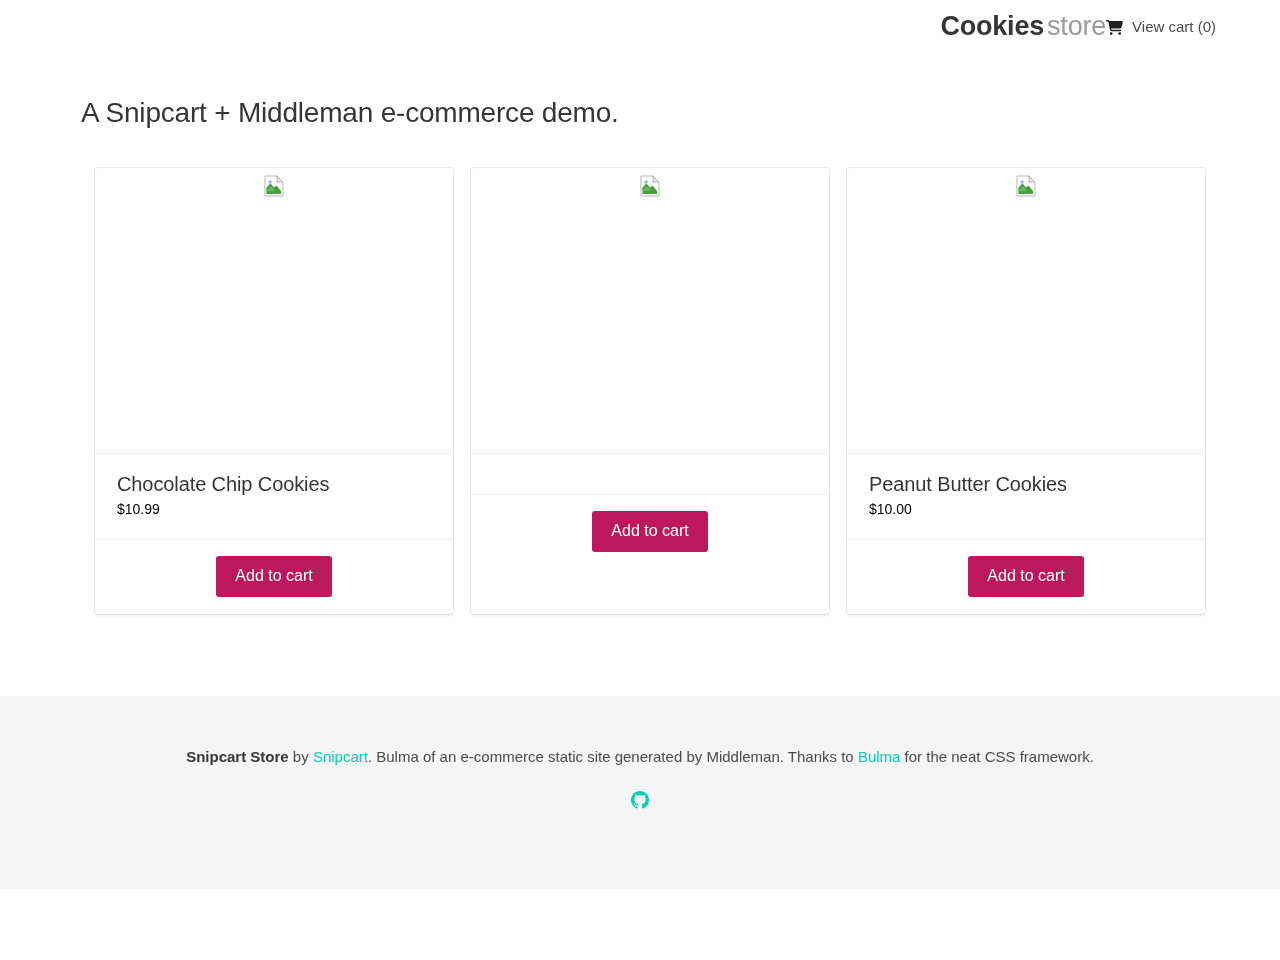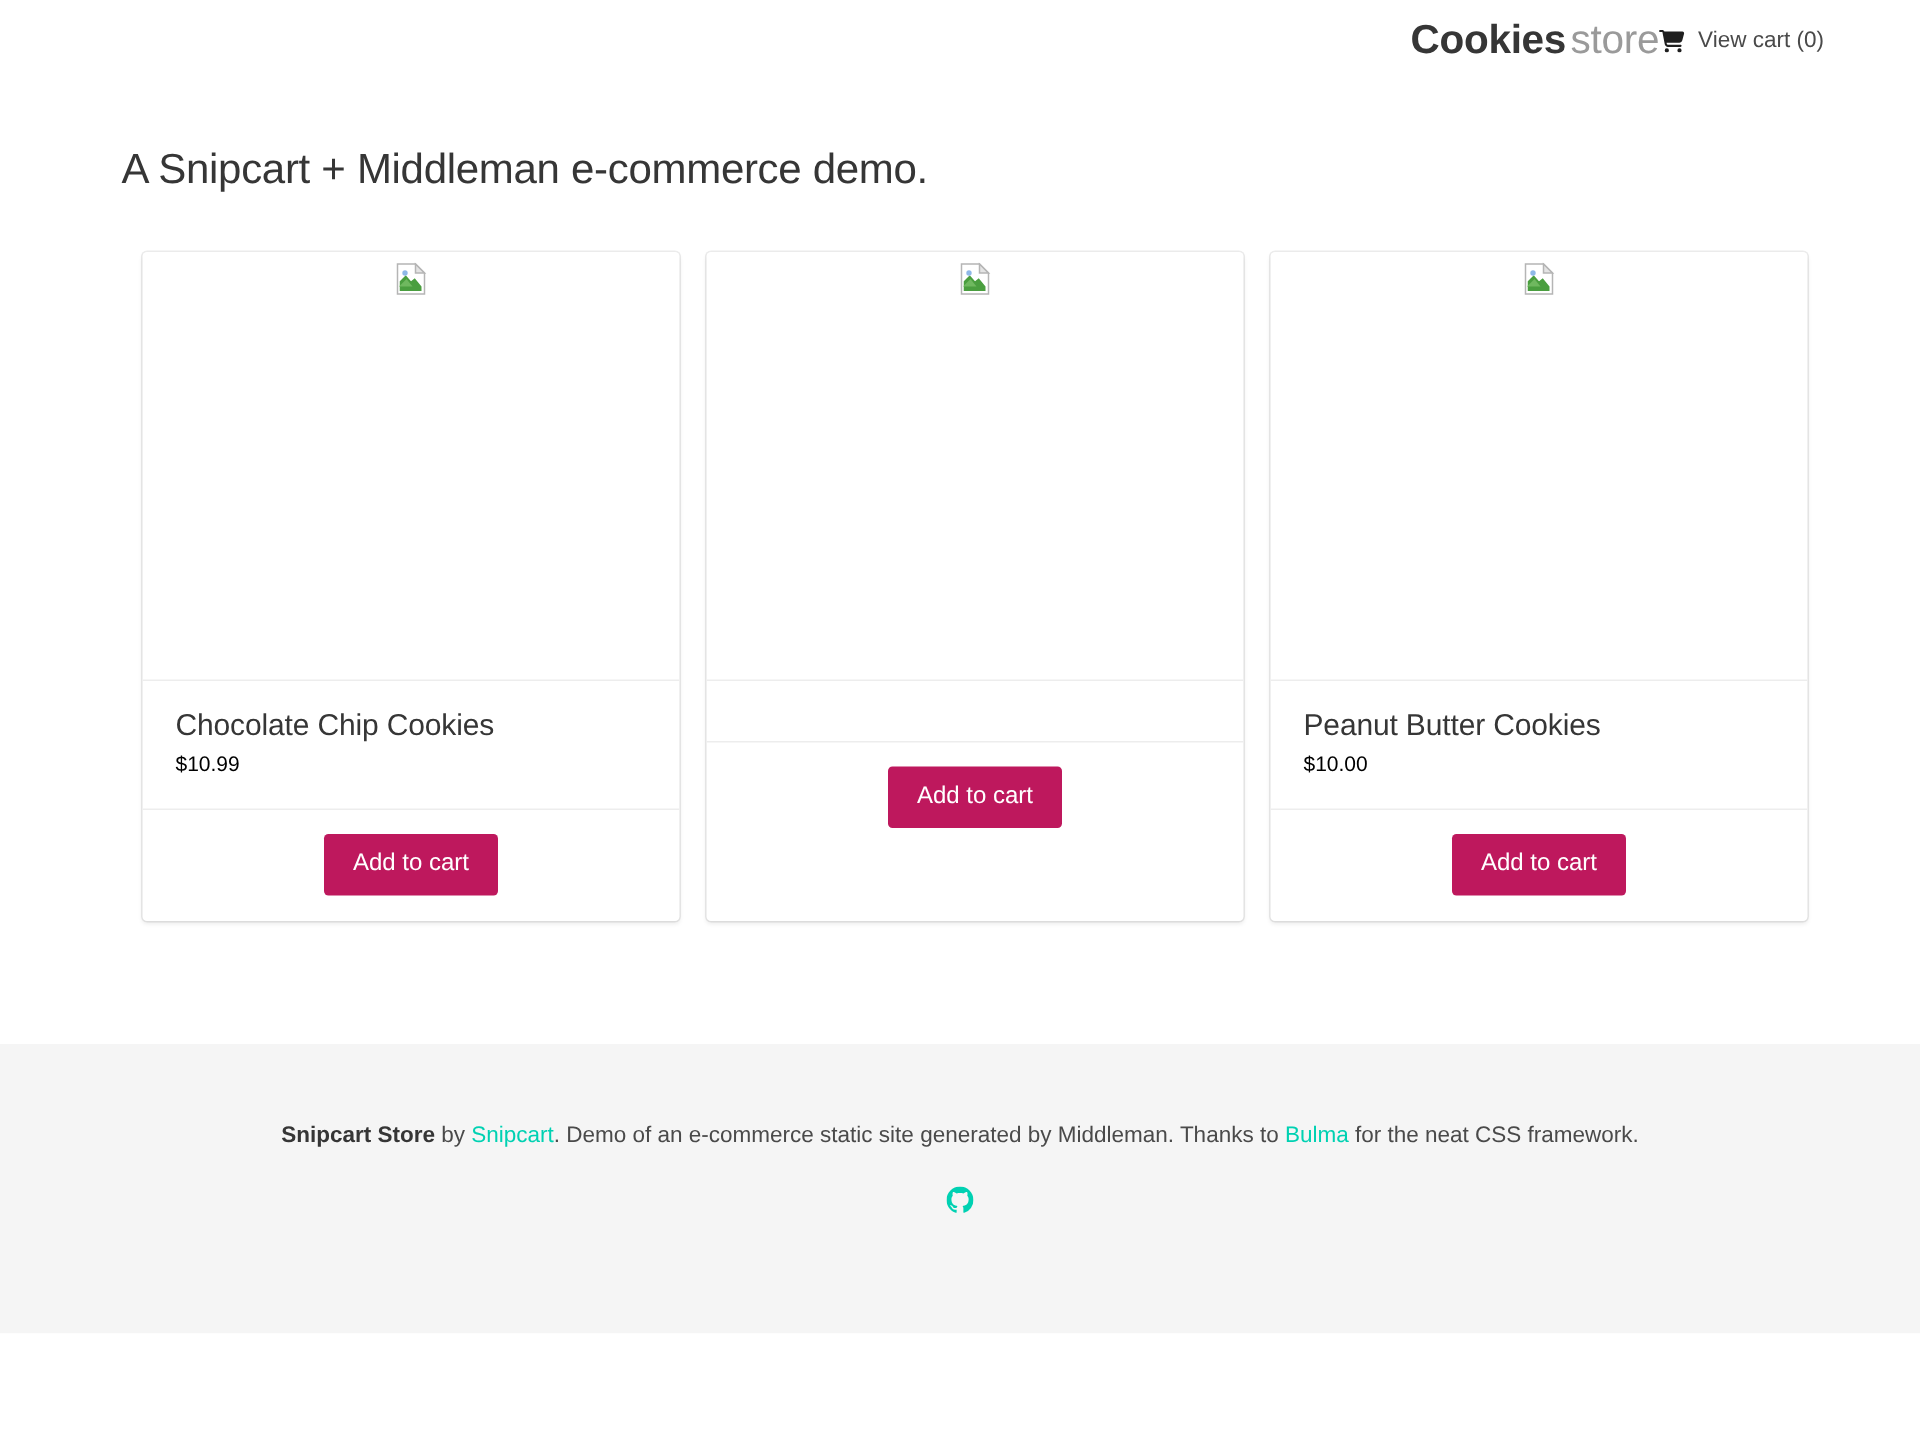--- a/index.html
+++ b/index.html
@@ -258,21 +258,21 @@
     </div>
     <div class="card-footer">
       <button class="btn-primary">Add to cart</button>
     </div>
   </div>
 
 </div>
 
 <div class="footer">
   <p class="footer-text">
-    <b>Snipcart Store</b><span> by </span><a class="footer-link">Snipcart</a><span>. Demo of an e-commerce static site generated by Middleman. Thanks to </span><a class="footer-link">Bulma</a><span> for the neat CSS framework.</span>
+    <b>Snipcart Store</b><span> by </span><a class="footer-link">Snipcart</a><span>. Bulma of an e-commerce static site generated by Middleman. Thanks to </span><a class="footer-link">Bulma</a><span> for the neat CSS framework.</span>
   </p>
   <div class="footer-social">
     <a class="gh-link">
       <span>
         <svg viewBox="0 0 16 16" width="18" height="18" fill="currentColor" aria-hidden="true">
           <path d="M8 0C3.58 0 0 3.58 0 8c0 3.54 2.29 6.53 5.47 7.59.4.07.55-.17.55-.38 0-.19-.01-.82-.01-1.49-2.01.37-2.53-.49-2.69-.94-.09-.23-.48-.94-.82-1.13-.28-.15-.68-.52-.01-.53.63-.01 1.08.58 1.23.82.72 1.21 1.87.87 2.33.66.07-.52.28-.87.51-1.07-1.78-.2-3.64-.89-3.64-3.95 0-.87.31-1.59.82-2.15-.08-.2-.36-1.02.08-2.12 0 0 .67-.21 2.2.82.64-.18 1.32-.27 2-.27.68 0 1.36.09 2 .27 1.53-1.04 2.2-.82 2.2-.82.44 1.1.16 1.92.08 2.12.51.56.82 1.27.82 2.15 0 3.07-1.87 3.75-3.65 3.95.29.25.54.73.54 1.48 0 1.07-.01 1.93-.01 2.2 0 .21.15.46.55.38A8.01 8.01 0 0 0 16 8c0-4.42-3.58-8-8-8z"></path>
         </svg>
       </span>
     </a>
   </div>

